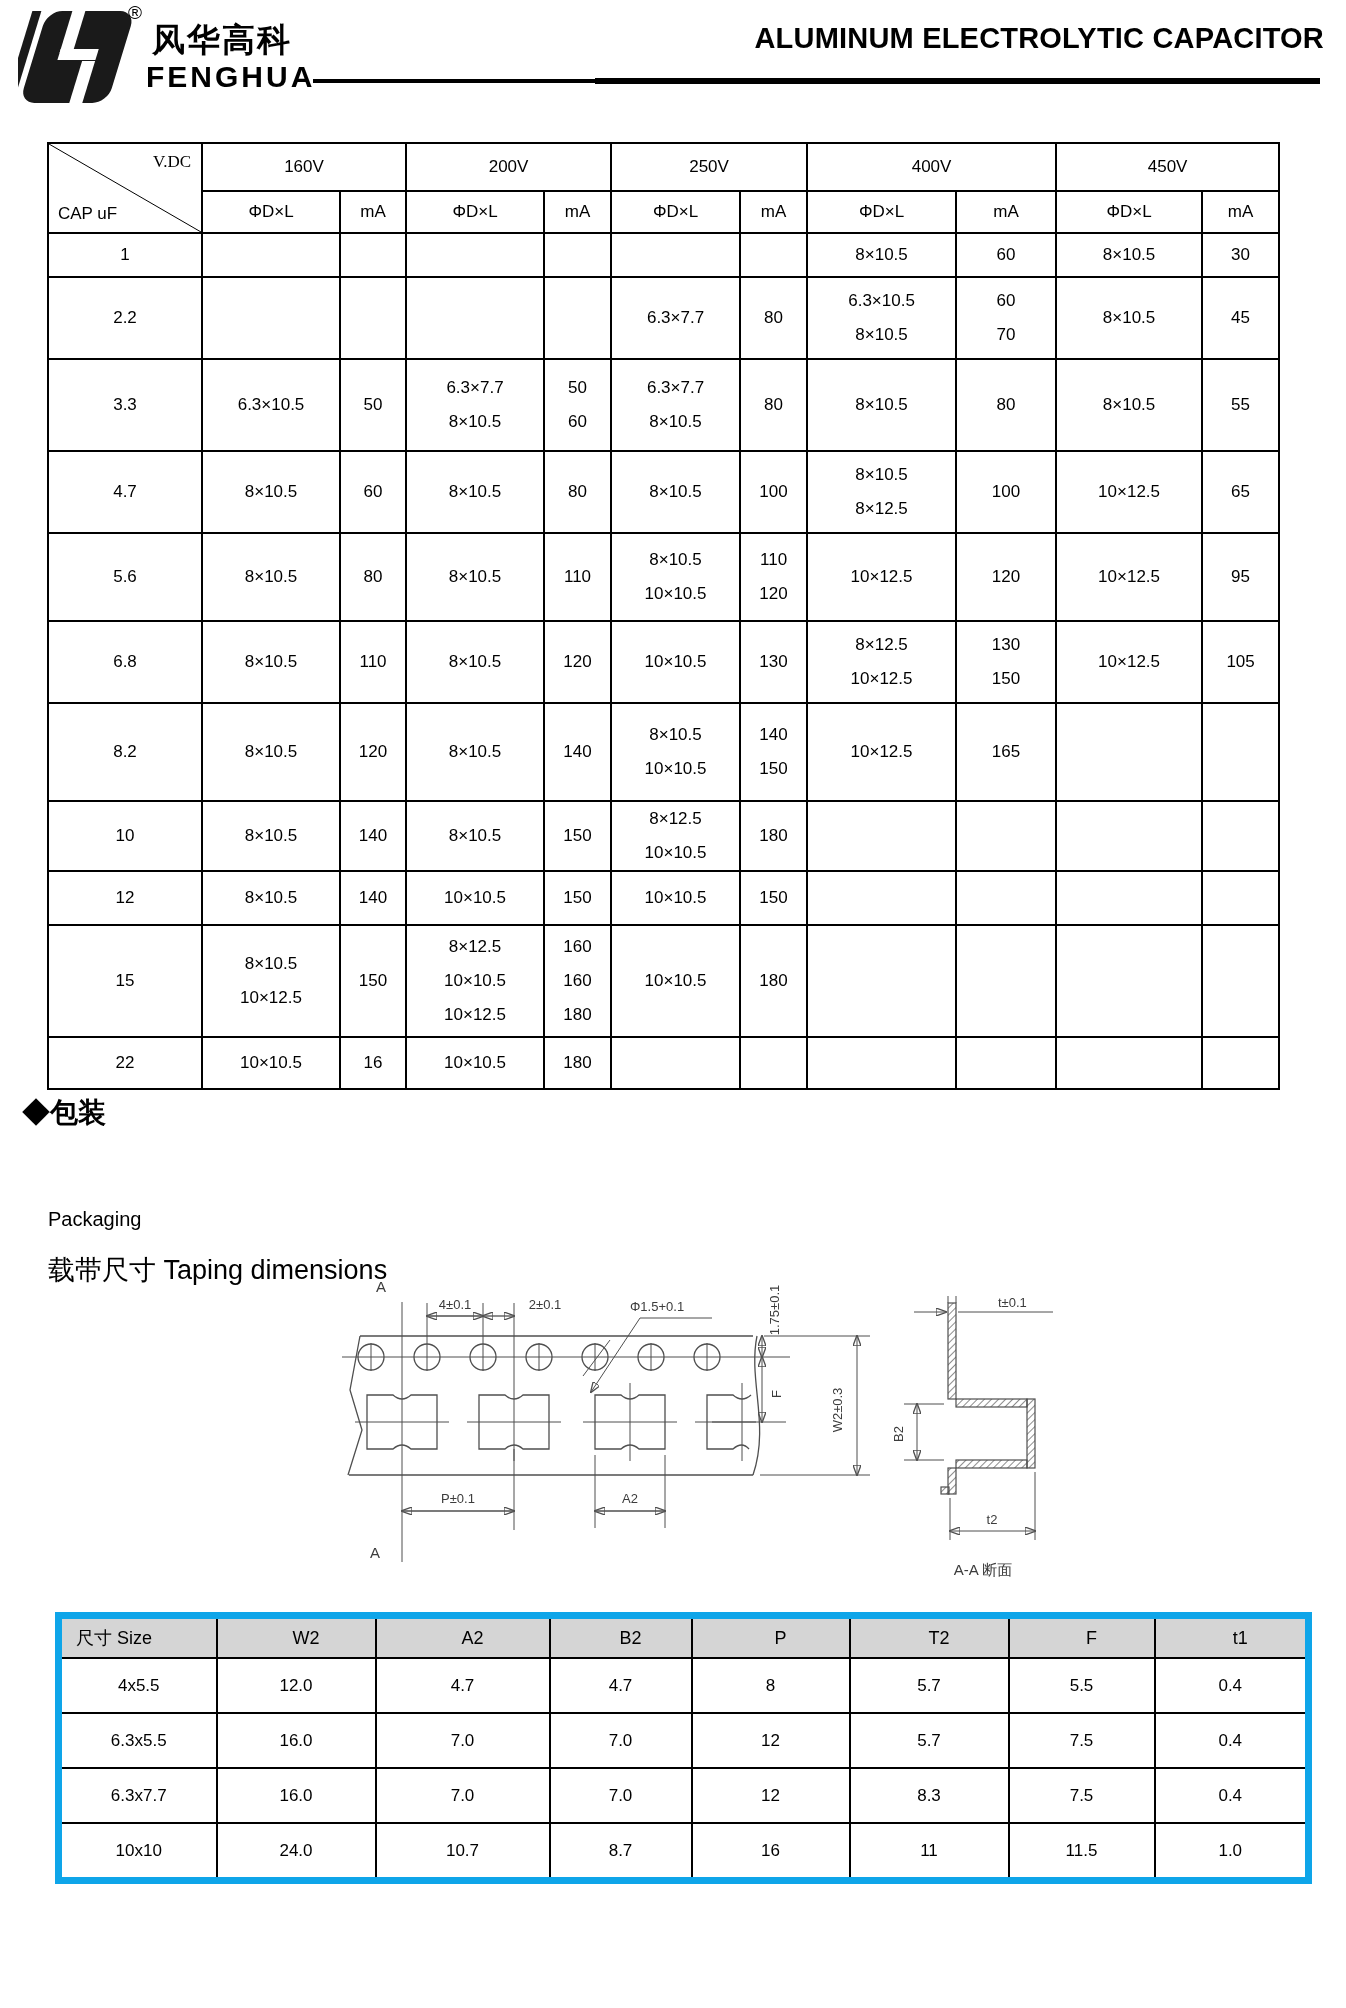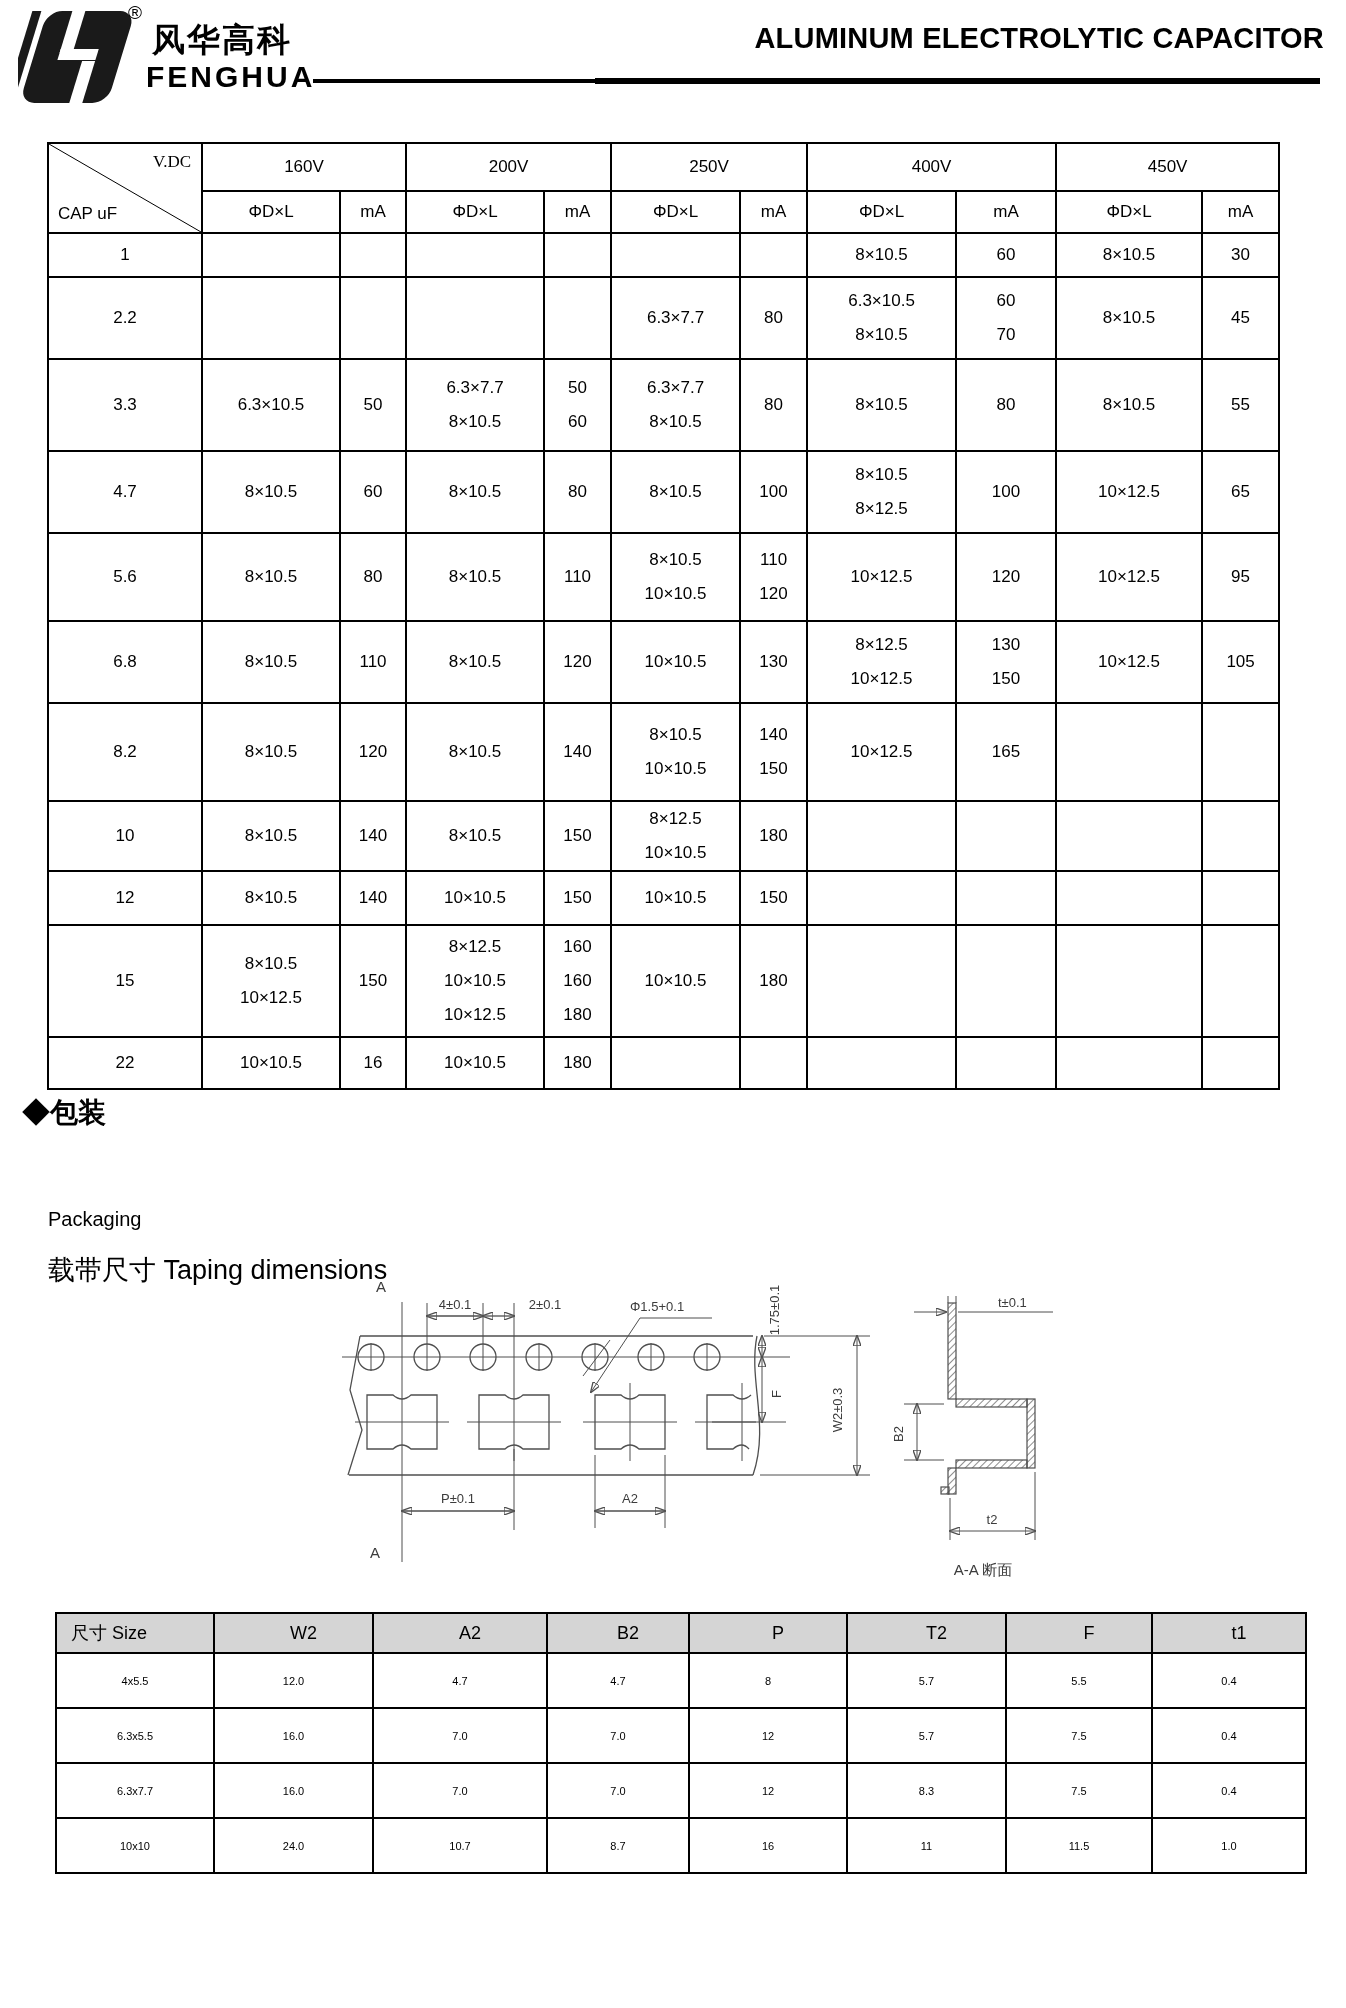--- a/index.html
+++ b/index.html
@@ -35,23 +35,23 @@
   
   svg.dwg{position:absolute;left:270px;top:1262px;}
   svg.dwg path,svg.dwg circle,svg.dwg line{stroke:#4f4f4f;stroke-width:1.3;fill:none;}
   svg.dwg .thin{stroke-width:1;}
   svg.dwg .hatched{fill:url(#hatch);stroke:#4f4f4f;stroke-width:1.2;}
   svg.dwg text{fill:#3c3c3c;font-size:13px;stroke:none;font-family:"Liberation Sans",sans-serif;}
   svg.dwg text.lbl-lg{font-size:15px;}
 
   
   table.taping{position:absolute;left:55px;top:1612px;border-collapse:collapse;table-layout:fixed;
-               width:1250px;border:1px solid #0ea5e9;}
+               width:1250px;border:7px solid #0ea5e9;}
   table.taping th,table.taping td{border:2px solid #000;text-align:center;vertical-align:middle;
-               font-size:11px;font-weight:400;padding:0;}
+               font-size:17px;font-weight:400;padding:0;}
   table.taping thead th{background:#d5d5d5;height:38px;font-size:18px;padding-left:20px;}
   table.taping thead th.size{text-align:left;padding-left:14px;}
   table.taping tbody td{height:53px;}
 </style>
 </head>
 <body>
 
 <div id="page">
 
   <svg class="brand-mark" width="135" height="98" viewBox="0 0 135 98">

